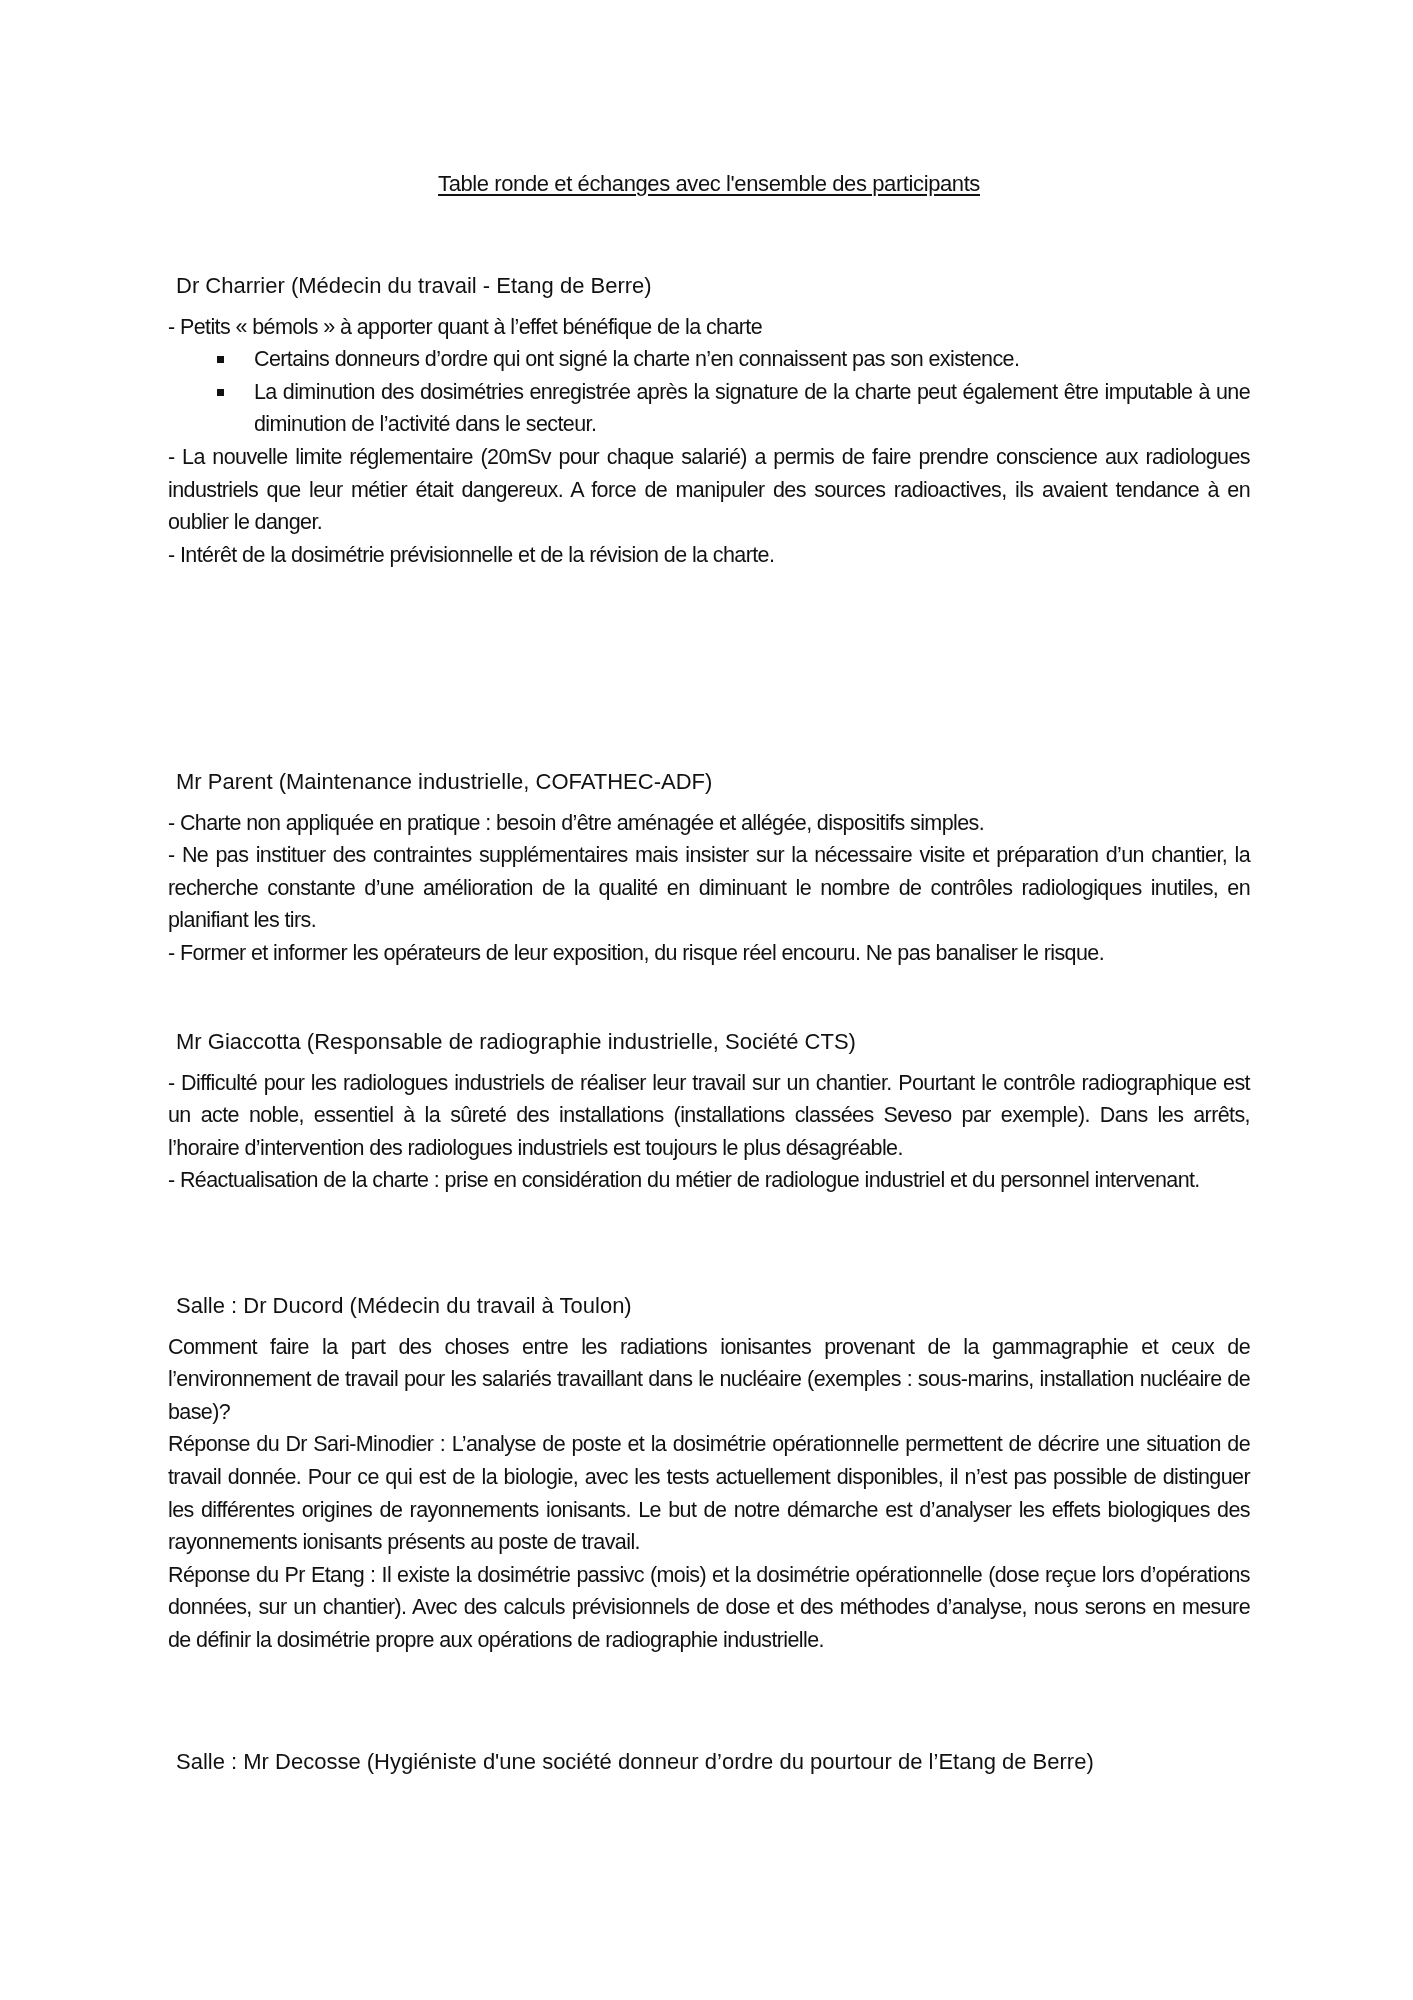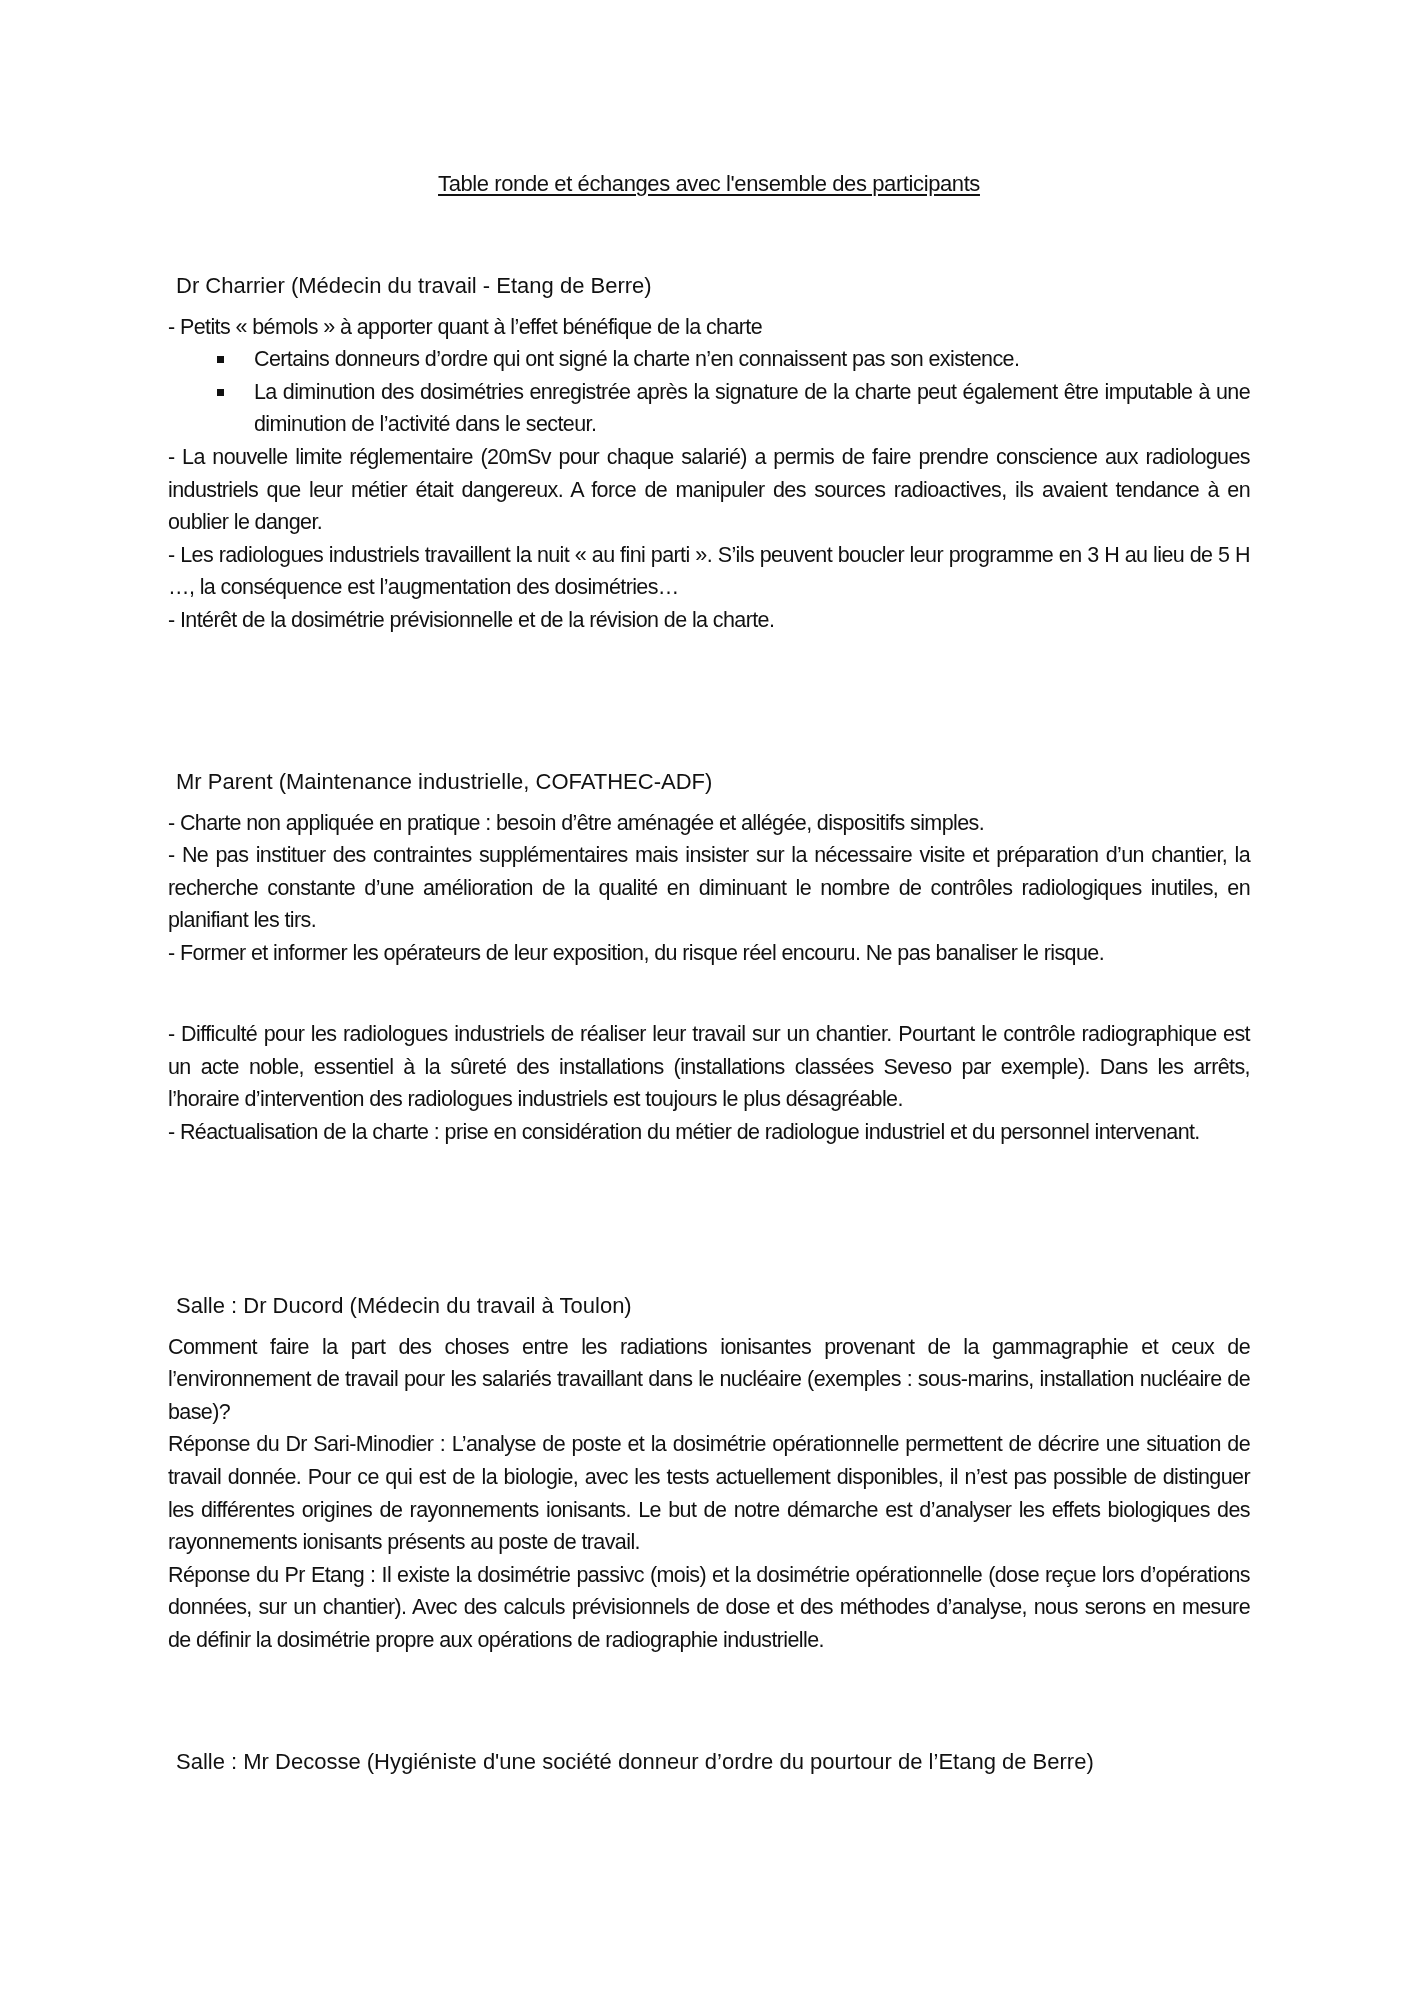--- a/index.html
+++ b/index.html
@@ -33,32 +33,32 @@
   </div>
 
   <div class="section" style="top:262px;">
     <p class="speaker">Dr Charrier (Médecin du travail - Etang de Berre)</p>
     <p>- Petits « bémols » à apporter quant à l’effet bénéfique de la charte</p>
     <ul class="bullets">
       <li><span class="sq"></span><span>Certains donneurs d’ordre qui ont signé la charte n’en connaissent pas son existence.</span></li>
       <li><span class="sq"></span><span>La diminution des dosimétries enregistrée après la signature de la charte peut également être imputable à une diminution de l’activité dans le secteur.</span></li>
     </ul>
     <p>- La nouvelle limite réglementaire (20mSv pour chaque salarié) a permis de faire prendre conscience aux radiologues industriels que leur métier était dangereux. A force de manipuler des sources radioactives, ils avaient tendance à en oublier le danger.</p>
-    <p>- Les radiologues industriels travaillent la nuit « au fini parti ». S’ils peuvent boucler leur programme en 3 H au lieu de 5 H …, la conséquence est l’augmentation des dosimétries…</p>
     <p>- Intérêt de la dosimétrie prévisionnelle et de la révision de la charte.</p>
   </div>
 
   <div class="section" style="top:758px;">
     <p class="speaker">Mr Parent (Maintenance industrielle, COFATHEC-ADF)</p>
     <p>- Charte non appliquée en pratique : besoin d’être aménagée et allégée, dispositifs simples.</p>
     <p>- Ne pas instituer des contraintes supplémentaires mais insister sur la nécessaire visite et préparation d’un chantier, la recherche constante d’une amélioration de la qualité en diminuant le nombre de contrôles radiologiques inutiles, en planifiant les tirs.</p>
     <p>- Former et informer les opérateurs de leur exposition, du risque réel encouru. Ne pas banaliser le risque.</p>
   </div>
 
   <div class="section" style="top:1018px;">
+    <p class="speaker">Mr Giaccotta (Responsable de radiographie industrielle, Société CTS)</p>
     <p>- Difficulté pour les radiologues industriels de réaliser leur travail sur un chantier. Pourtant le contrôle radiographique est un acte noble, essentiel à la sûreté des installations (installations classées Seveso par exemple). Dans les arrêts, l’horaire d’intervention des radiologues industriels est toujours le plus désagréable.</p>
     <p>- Réactualisation de la charte : prise en considération du métier de radiologue industriel et du personnel intervenant.</p>
   </div>
 
   <div class="section" style="top:1282px;">
     <p class="speaker">Salle : Dr Ducord (Médecin du travail à Toulon)</p>
     <p>Comment faire la part des choses entre les radiations ionisantes provenant de la gammagraphie et ceux de l’environnement de travail pour les salariés travaillant dans le nucléaire (exemples : sous-marins, installation nucléaire de base)?</p>
     <p><span class="u">Réponse du Dr Sari-Minodier</span><span> : L’analyse de poste et la dosimétrie opérationnelle permettent de décrire une situation de travail donnée. Pour ce qui est de la biologie, avec les tests actuellement disponibles, il n’est pas possible de distinguer les différentes origines de rayonnements ionisants. Le but de notre démarche est d’analyser les effets biologiques des rayonnements ionisants présents au poste de travail.</span></p>
     <p><span class="u">Réponse du Pr Etang</span><span> : Il existe la dosimétrie passivc (mois) et la dosimétrie opérationnelle (dose reçue lors d’opérations données, sur un chantier). Avec des calculs prévisionnels de dose et des méthodes d’analyse, nous serons en mesure de définir la dosimétrie propre aux opérations de radiographie industrielle.</span></p>
   </div>

